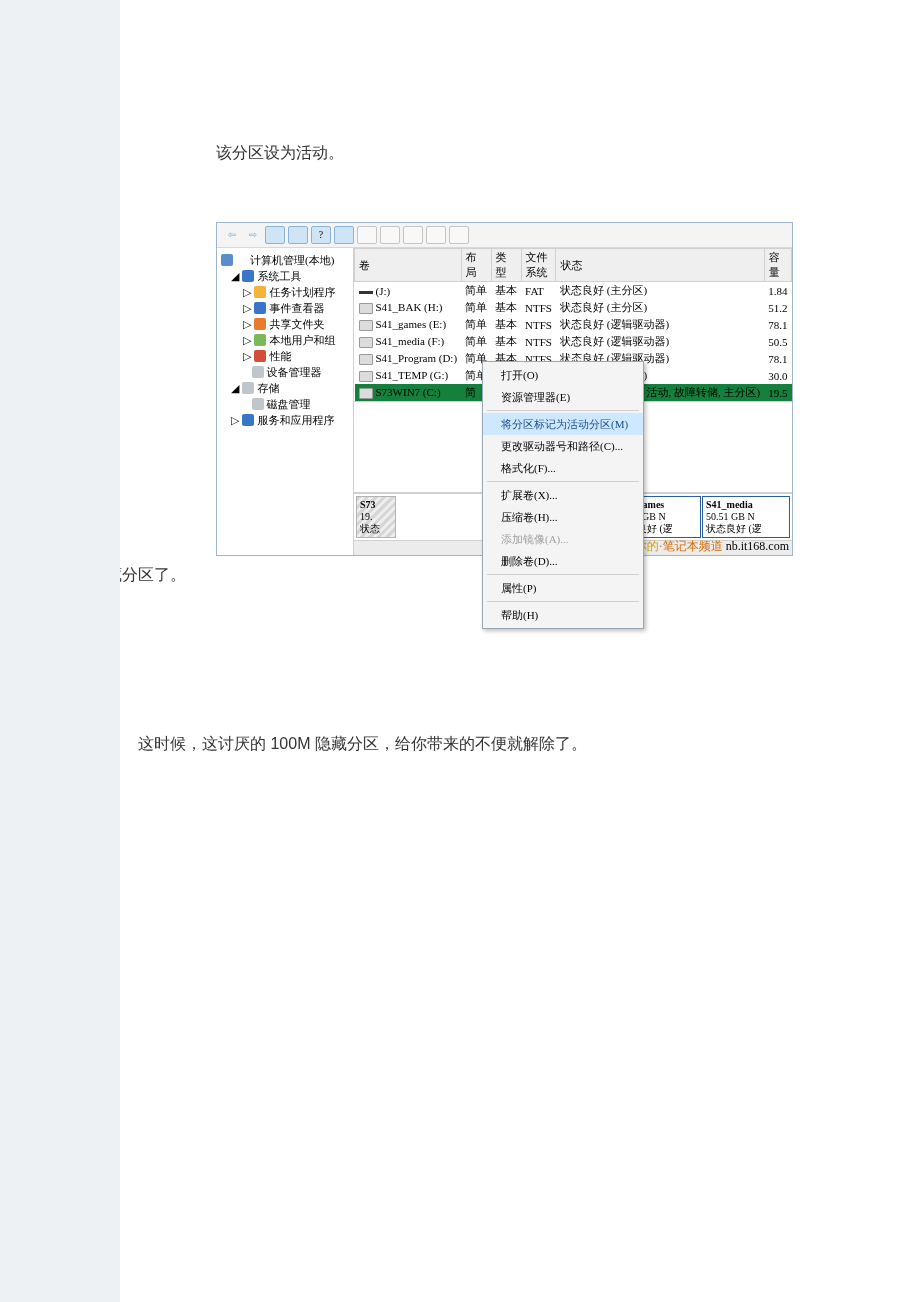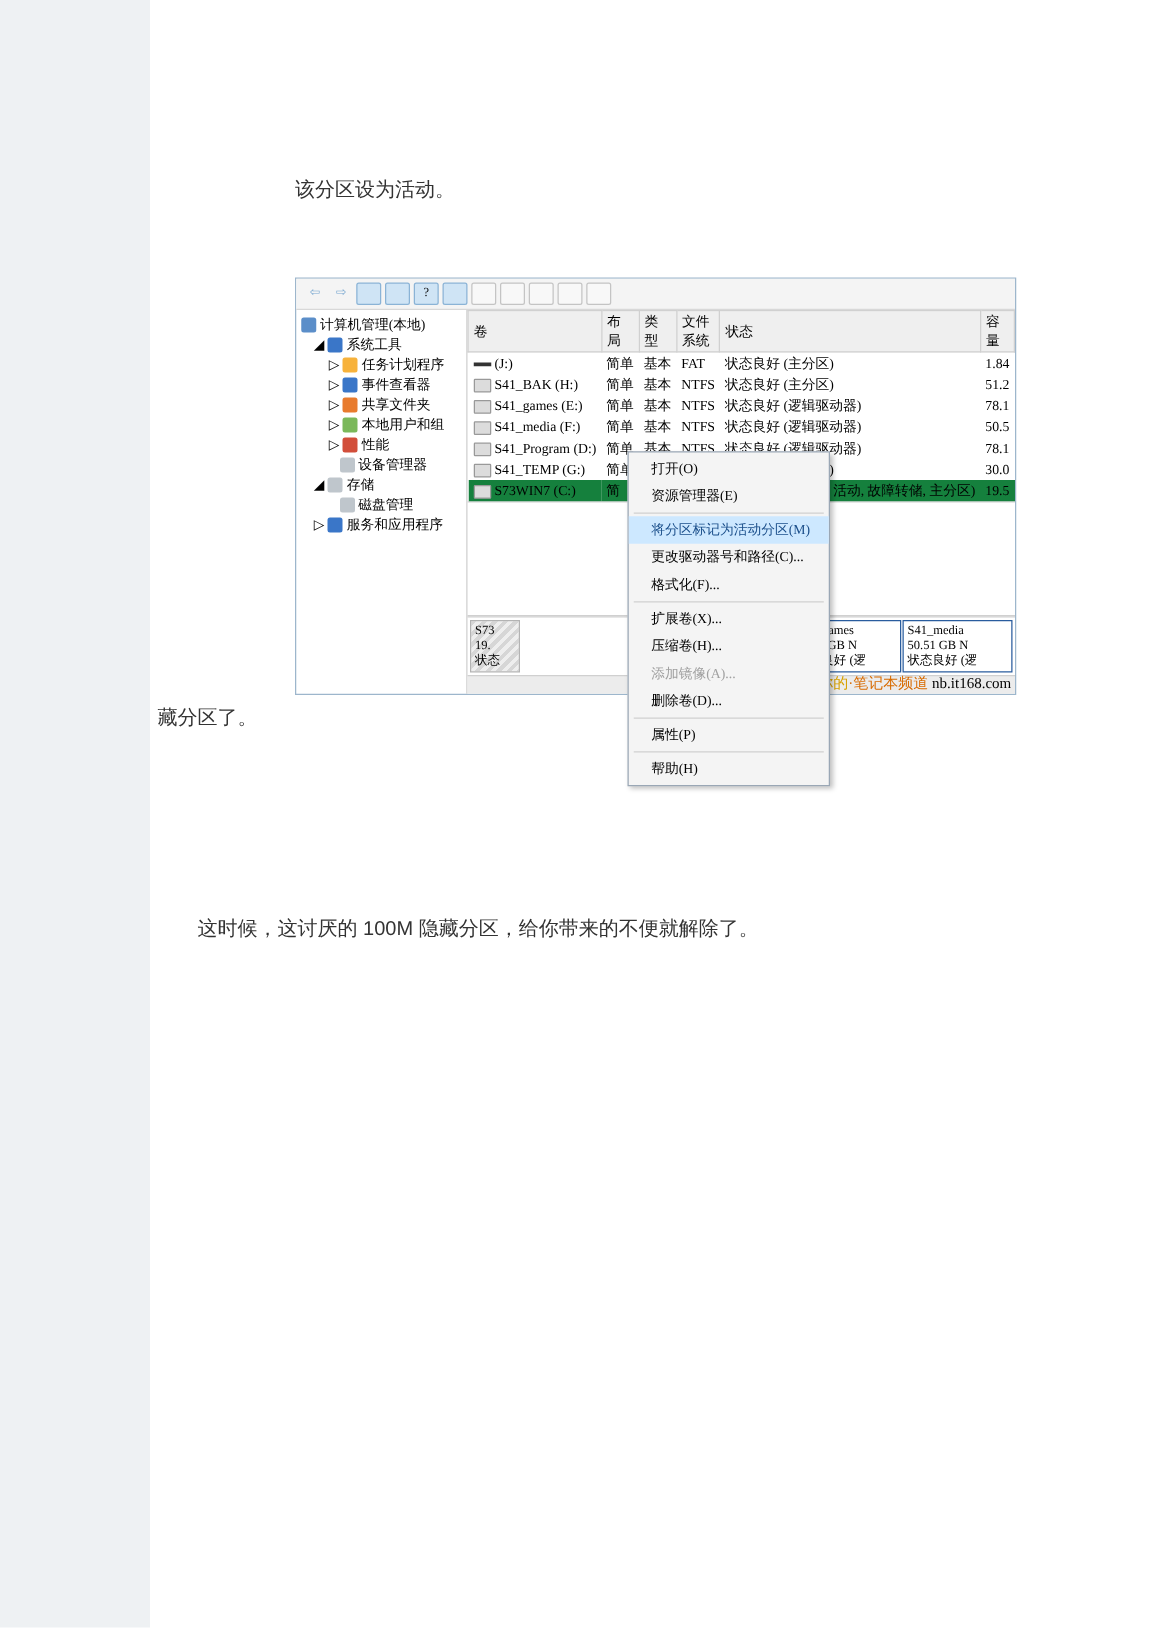--- a/index.html
+++ b/index.html
@@ -1,35 +1,35 @@
 <!DOCTYPE html>
 <html><head>
 <meta charset="utf-8">
 <style>
 body{margin:0;background:#fff;font-family:"Microsoft YaHei",SimSun,Arial,sans-serif;font-size:16px;color:#333}
 .page{width:920px;min-height:1302px;position:relative}
 .leftbar{position:absolute;left:0;top:0;width:120px;height:1302px;background:#eef1f3}
-.content{margin-left:96px;padding:0 48px 0 0}
+.content{margin-left:76px;padding:0 48px 0 0}
 .para{margin:0;line-height:2.4}
 .p1{padding:134px 0 0 140px}
 .p2{padding:70px 0 0 30px;text-indent:2em}
 .p2b{padding:0 0 0 30px}
 .p3{padding:130px 0 0 30px;text-indent:2em}
 .shot{margin:50px 0 0 140px;width:575px;border:1px solid #9db6cc;background:#fff;font-family:SimSun,Tahoma;font-size:11px;color:#000;position:relative}
 .titlebar{background:#e9eef7;height:18px;padding:3px 6px;border-bottom:1px solid #cfd9e6;font-size:12px;position:relative}
 .watermark-top{position:absolute;left:6px;top:3px;color:#5aa3d6;font-size:12px;z-index:2}
 .menubar{background:#f4f4f4;padding:2px 6px;border-bottom:1px solid #d8d8d8;font-size:11px}
 .menubar span{margin-right:10px}
 .toolbar{background:#f4f4f4;padding:3px 6px;border-bottom:1px solid #d8d8d8;display:flex;gap:3px;align-items:center}
 .tbtn{width:18px;height:16px;border:1px solid #c4c4c4;background:#f8f8f8;display:inline-block;border-radius:2px;font-size:10px;text-align:center;line-height:16px}
 .tbtn.blue{background:#cfe4f5;border-color:#8ab3d6}
 .tbtn.arrow{border:none;background:none;color:#7aa8d0}
 .body{display:flex}
 .tree{width:130px;border-right:1px solid #d0d0d0;padding:4px 2px 4px 4px;font-size:11px;line-height:16px}
-.tree .root{display:flex;align-items:center;gap:3px}
+.tree .root{display:flex;align-items:center;gap:17px}
 .tree .node{display:flex;align-items:center;gap:3px;margin-left:10px}
 .tree .node2{margin-left:22px;display:flex;align-items:center;gap:3px}
 .ico{width:12px;height:12px;display:inline-block;border-radius:2px}
 .i-comp{background:#5b8ec9}
 .i-blue{background:#3a76c8}
 .i-yell{background:#f7b23b}
 .i-orange{background:#e87b2e}
 .i-green{background:#7bb85a}
 .i-grey{background:#bfc6cc}
 .i-red{background:#d24e3a}
@@ -46,21 +46,21 @@
 .ctx .mi{padding:3px 18px;line-height:16px;white-space:nowrap}
 .ctx .mi.hl{background:#cde8ff;color:#1a4e8a}
 .ctx .mi.dis{color:#a0a0a0}
 .ctx hr{border:none;border-top:1px solid #d0d0d0;margin:2px 4px}
 .empty{height:90px;border-bottom:1px solid #d0d0d0;position:relative}
 .disk0{display:flex;border-top:1px solid #d0d0d0}
 .dinfo{width:84px;border-right:1px solid #d0d0d0;padding:3px 4px;font-size:11px;line-height:14px}
 .disk-ico{display:inline-block;width:12px;height:10px;background:#c9c9c9;border:1px solid #888;margin-right:3px;vertical-align:middle}
 .dparts{flex:1;display:flex;gap:1px;padding:2px;position:relative}
 .part{border:1px solid #2a5d9e;padding:2px 3px;font-size:10px;line-height:12px;background:#fff;overflow:hidden}
-.part .pn{font-weight:normal}
+.part .pn{font-weight:bold}
 .part.s73{width:32px;border-color:#b3b3b3;background:repeating-linear-gradient(135deg,#d6d6d6 0 3px,#eee 3px 6px)}
 .part.progr{width:36px}
 .part.g{width:80px}
 .part.m{width:80px}
 .right-hidden{flex:1}
 .wm-bot{position:absolute;right:3px;bottom:-15px;font-size:12px}
 .wm-bot .y{color:#d8a000}
 .wm-bot .o{color:#d86b00}
 .scrollx{height:14px;background:#ececec;border-top:1px solid #d0d0d0}
 </style>

